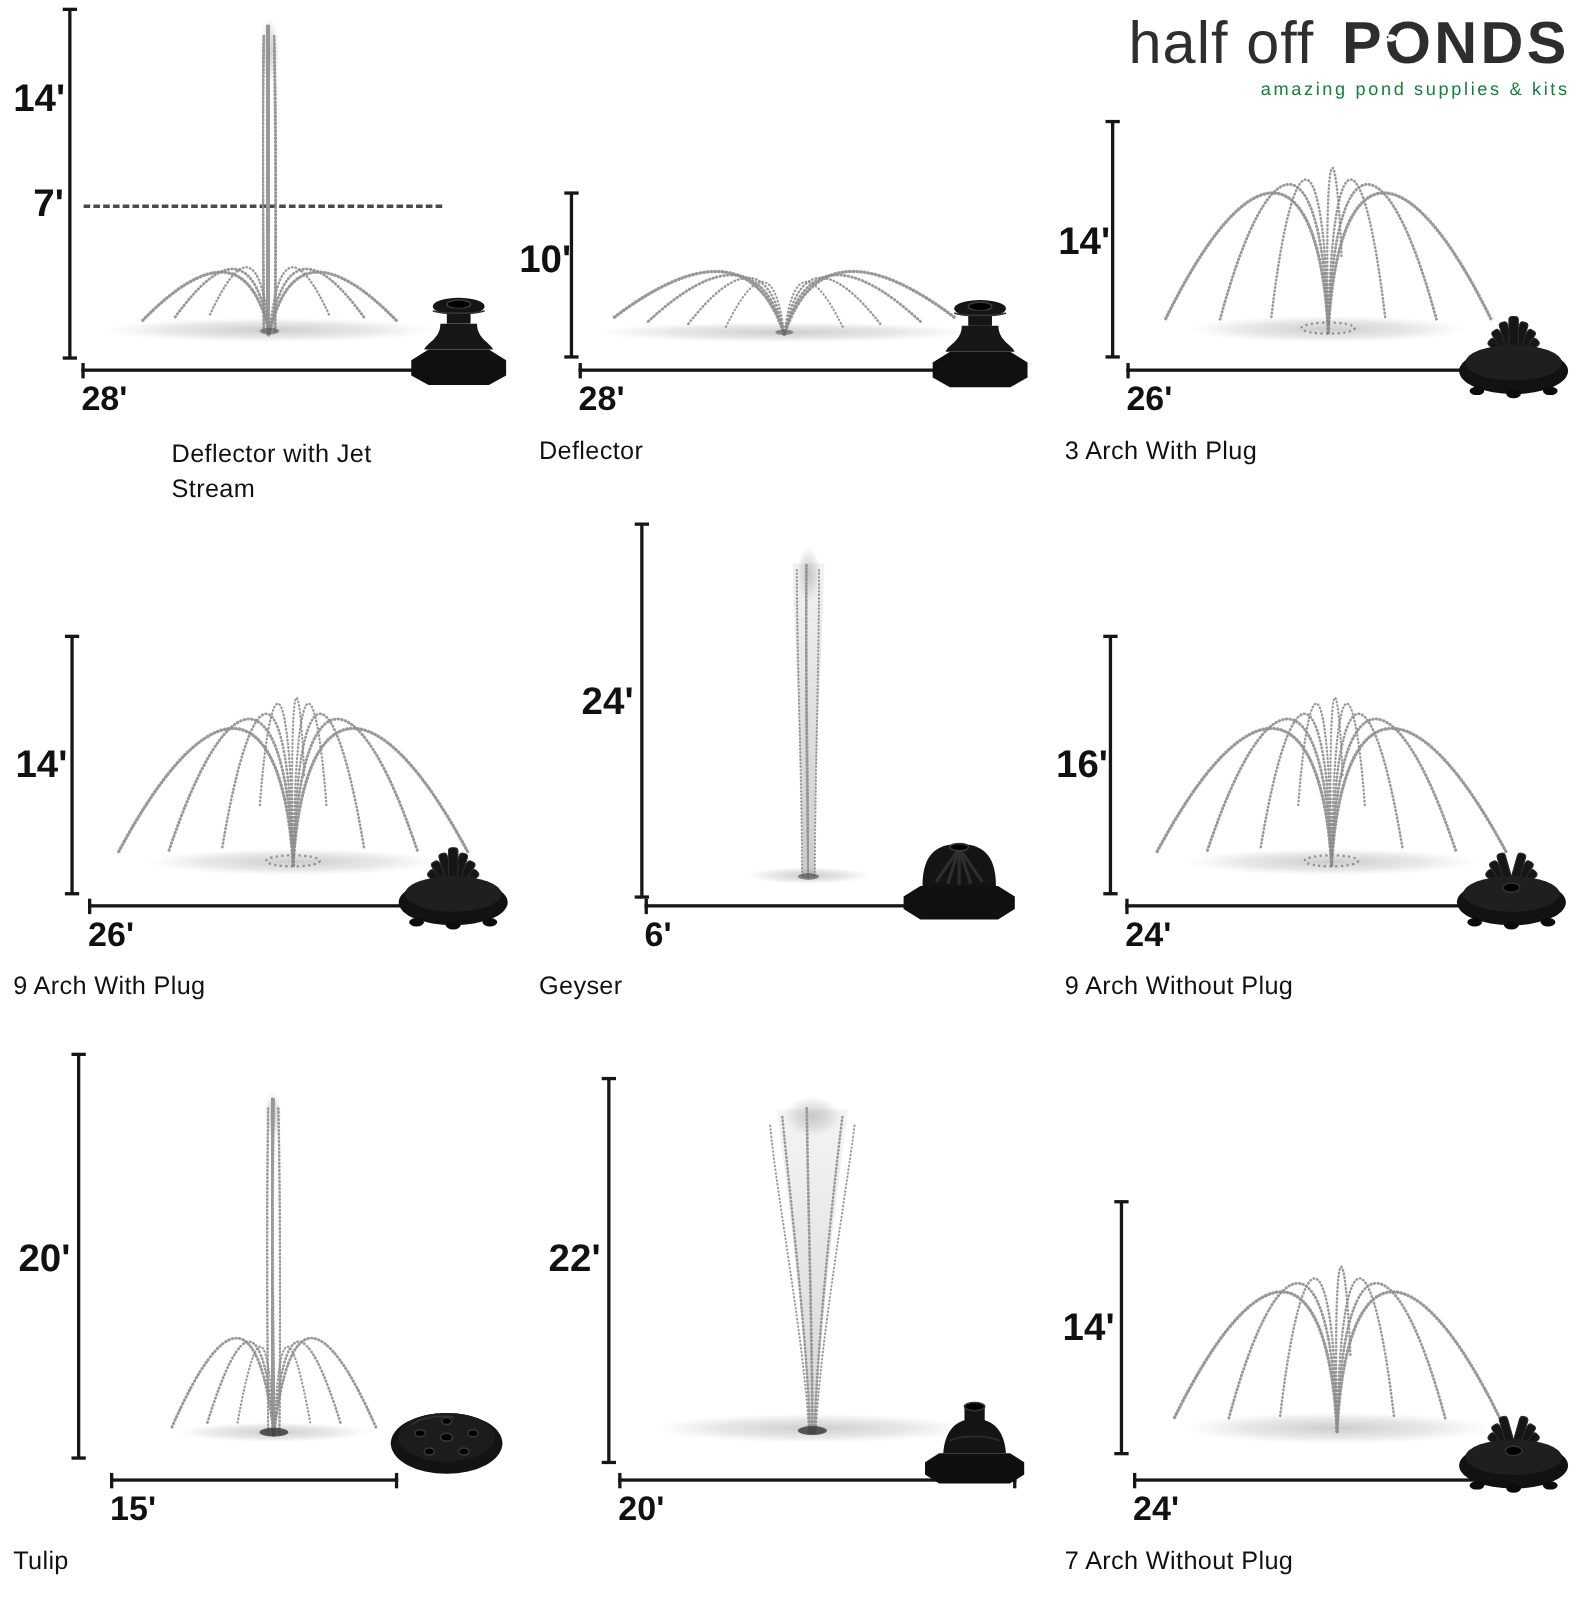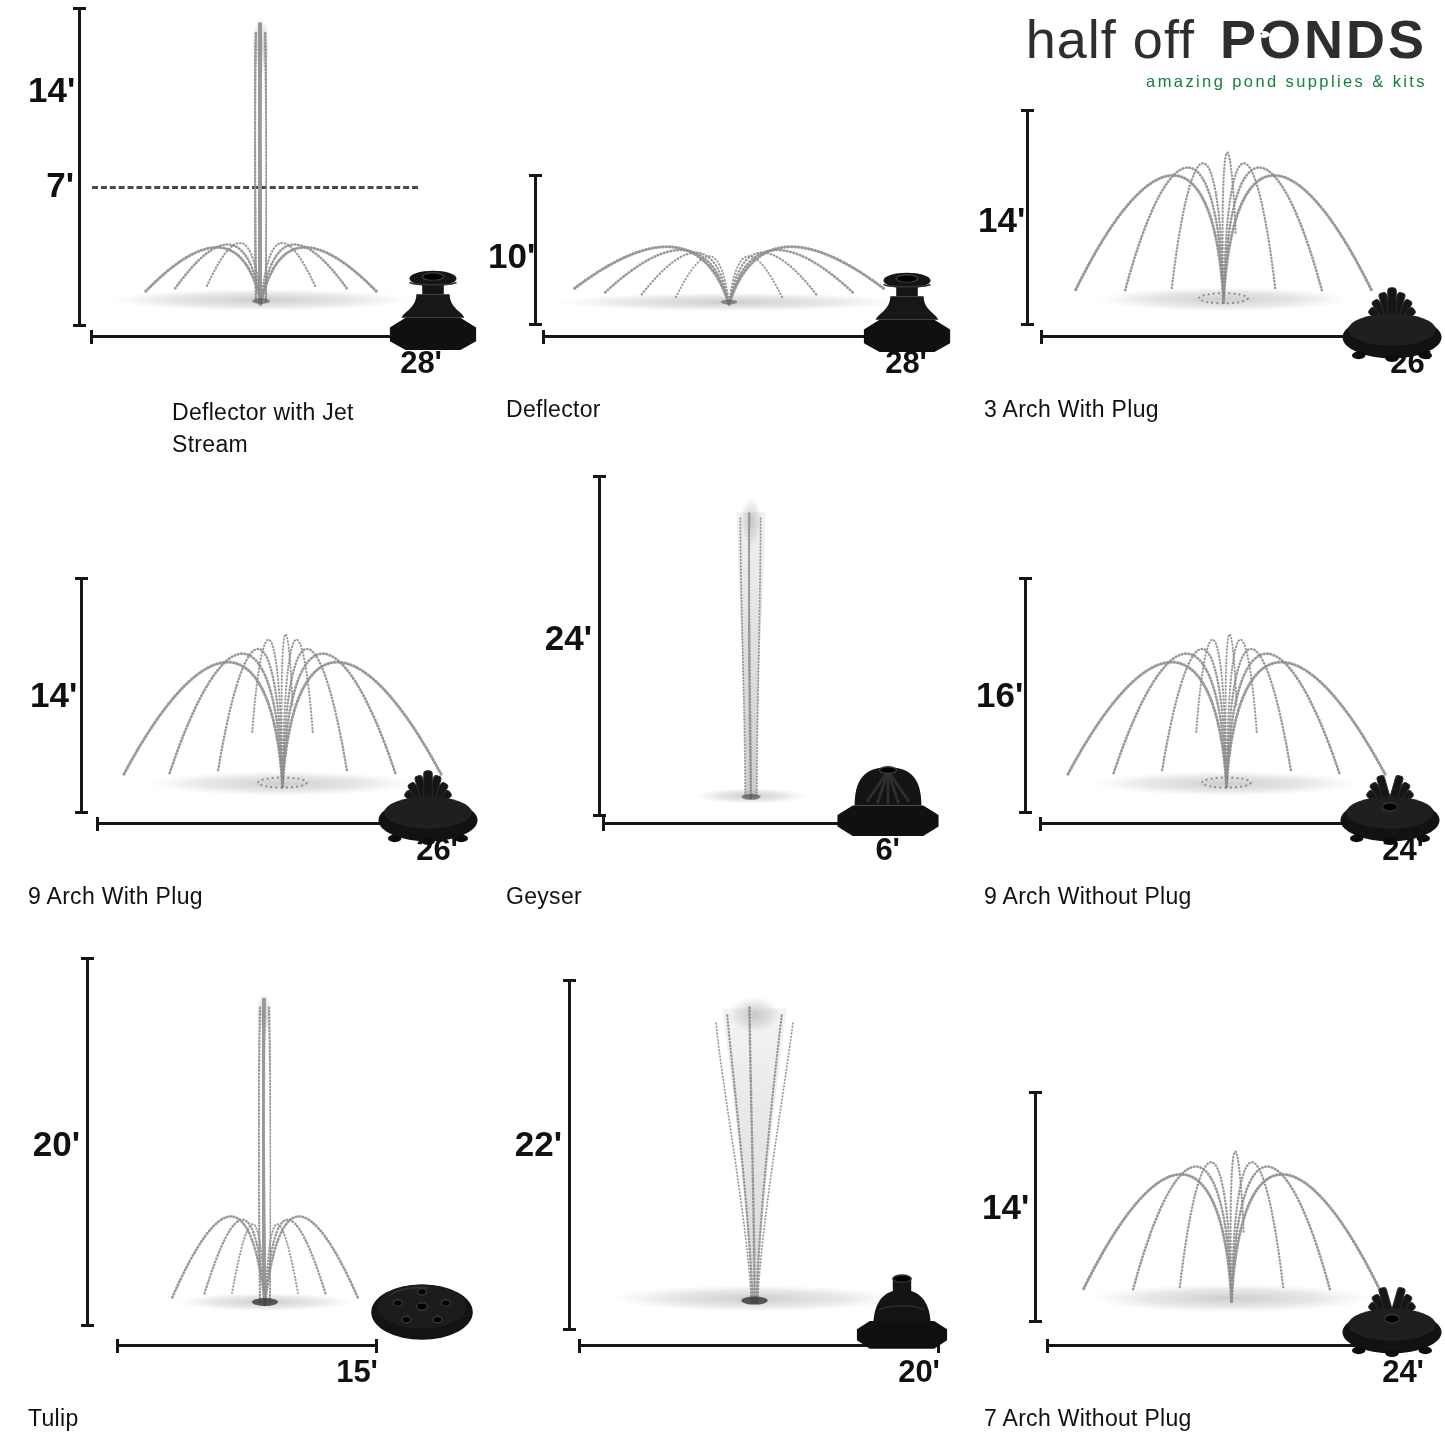--- a/index.html
+++ b/index.html
@@ -7,56 +7,56 @@
 
   
   .logo {position:absolute; top:10px; right:18px; text-align:right; z-index:5;}
   .logo-title {font-size:54px; line-height:1.1; color:#2e2e2e; white-space:nowrap;}
   .logo-script {font-weight:400; letter-spacing:1px;}
   .logo-caps {font-weight:700; letter-spacing:3px; position:relative; display:inline-block; margin-left:10px;}
   .logo-fish {position:absolute; left:35px; top:18px; width:22px; height:13px;}
   .logo-tag {font-size:16.5px; letter-spacing:2.4px; color:#15803d; margin-top:3px; white-space:nowrap;}
 
   
-  .grid {display:grid; grid-template-columns:478px 478px 478px; grid-template-rows:470px 482px 500px; padding:0 0;margin-left:28px;}
+  .grid {display:grid; grid-template-columns:478px 478px 478px; grid-template-rows:470px 482px 500px; padding:0 12px;}
   .cell {position:relative;}
   .figure {position:relative;}
   .c1 .figure,.c2 .figure,.c3 .figure {height:335px;}
   .c4 .figure,.c5 .figure,.c6 .figure {height:352px;}
   .c7 .figure,.c8 .figure,.c9 .figure {height:392px;}
 
   
   .vdim {position:absolute; width:3px; background:#161616;}
   .vdim::before,.vdim::after {content:""; position:absolute; left:-5px; width:13px; height:3px; background:#161616;}
   .vdim::before {top:-1px;} .vdim::after {bottom:-1px;}
   .wdim {position:relative;}
   .wline {height:3px; background:#161616; position:relative;}
   .wline::before,.wline::after {content:""; position:absolute; width:3px; height:14px; top:-5.5px; background:#161616;}
   .wline::before {left:0;} .wline::after {right:0;}
   .hlab {position:absolute; font-size:35px; font-weight:700; text-align:right;}
-  .wlab {text-align:right; font-size:31px; font-weight:700; margin-top:7px;}
+  .wlab {text-align:left; font-size:31px; font-weight:700; margin-top:7px;}
   .fname {font-size:23px; font-weight:400; letter-spacing:.3px; margin-top:15px;}
   .two-line {max-width:190px; margin-left:auto; margin-right:auto; line-height:1.4;}
   .dashline {position:absolute; border-top:3px dashed #4a4a4a;}
 
   .spray {position:absolute;}
   .nozzle {position:absolute; z-index:3;}
   svg .sp {fill:none; stroke:#8f8f8f; stroke-linecap:round; opacity:.9; stroke-dasharray:0.5 2.8; filter:url(#soft);}
 
   
   .c1 .vdim {left:50px; top:8px; height:318px;}
   .c1 .hl1 {left:0; top:70px; width:46px;}
   .c1 .hl2 {left:0; top:165px; width:46px;}
   .c1 .dashline {left:64px; top:186px; width:326px;}
   .c1 .spray {left:58px; bottom:4px; width:350px; height:330px;}
   .c1 .nozzle {right:14px; bottom:-20px; width:118px; height:98px;}
   .c1 .wdim {margin-left:62px; width:352px;}
 
   .c2 .vdim {left:28px; top:175px; height:150px;}
-  .c2 .hl1 {left:-18px; top:236px; width:44px;}
+  .c2 .hl1 {left:-18px; top:216px; width:44px;}
   .c2 .spray {left:38px; bottom:2px; width:370px; height:175px;}
   .c2 .nozzle {right:18px; bottom:-22px; width:118px; height:98px;}
   .c2 .wdim {margin-left:36px; width:385px;}
 
   .c3 .vdim {left:42px; top:110px; height:215px;}
   .c3 .hl1 {left:-6px; top:200px; width:44px;}
   .c3 .spray {left:52px; bottom:0; width:375px; height:264px;}
   .c3 .nozzle {right:8px; bottom:-28px; width:124px; height:100px;}
   .c3 .wdim {margin-left:56px; width:392px;}
 

